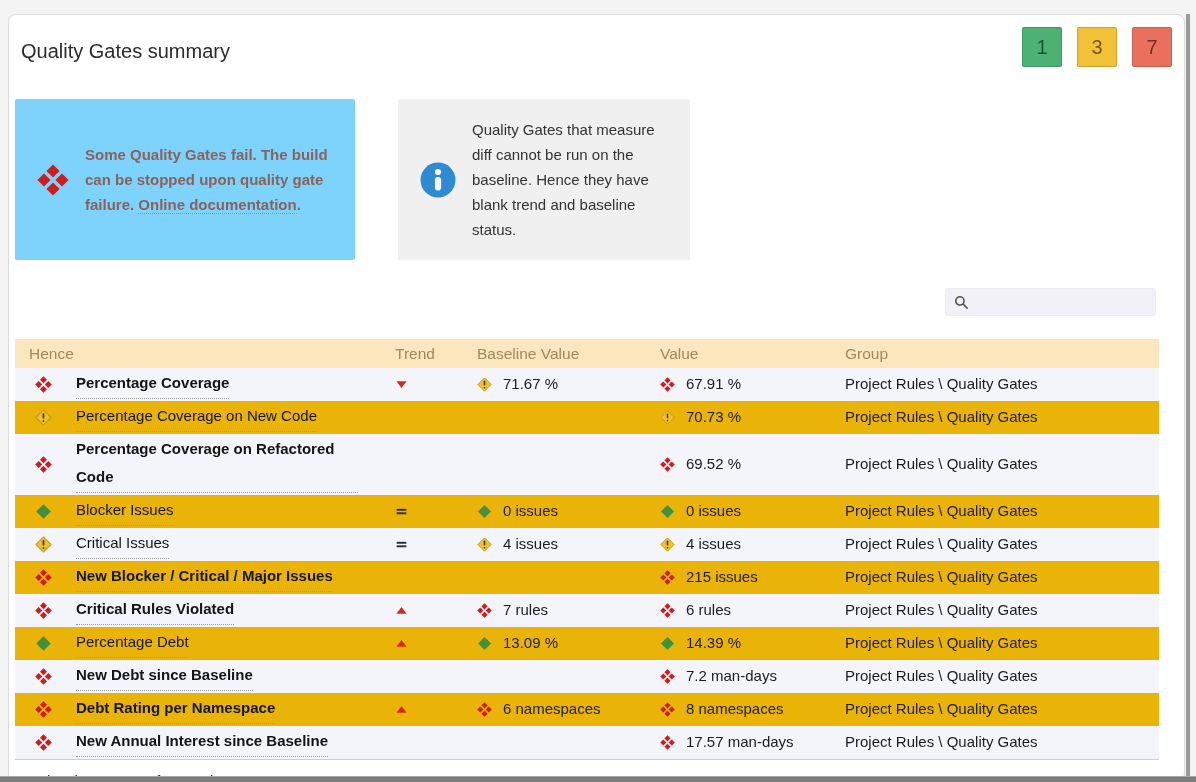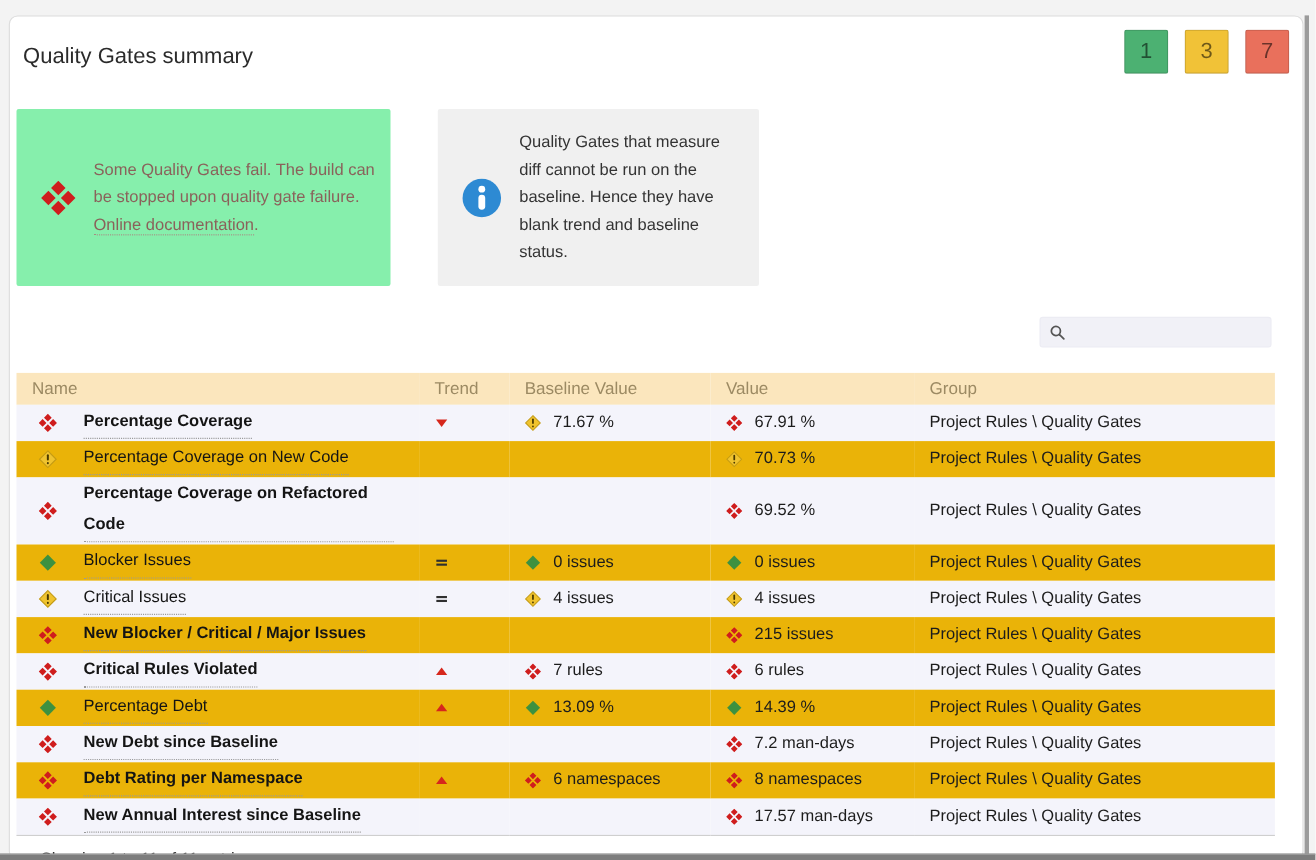--- a/index.html
+++ b/index.html
@@ -37,21 +37,21 @@
     border:1px solid rgba(0,0,0,0.15);
     cursor:pointer;
   }
 
   .notices { display:flex; gap:43px; margin:32px 0 0 0; }
   .notice {
     width:340px; min-height:103px; border-radius:2px;
     display:flex; align-items:center; gap:16px;
     padding:18px 12px 18px 22px;
   }
-  .notice.warning { background:#86efac; }
+  .notice.warning { background:#7dd3fc;font-weight:bold; }
   .notice.info-box { background:#f0f0f0; width:292px; }
   .notice-icon { flex:0 0 auto; display:flex; }
   .notice-text {
     margin:0; font-size:15px; line-height:25px;
   }
   .notice.warning .notice-text { color:#8a625b; }
   .notice.info-box .notice-text { color:#333; }
   .doc-link {
     color:#8a625b; text-decoration:none; cursor:pointer;
     border-bottom:1px dotted #a88a82;
@@ -172,21 +172,21 @@
       <table class="qg-table">
         <colgroup>
           <col class="col-name">
             <col class="col-trend">
             <col class="col-baseline">
             <col class="col-value">
             <col class="col-group">
         </colgroup>
         <thead>
           <tr>
-            <th class="h-name">Name</th>
+            <th class="h-name">Hence</th>
             <th>Trend</th>
             <th>Baseline Value</th>
             <th>Value</th>
             <th>Group</th>
           </tr>
         </thead>
         <tbody id="table-body">
             <tr class="odd row-fail">
     <td class="c-name">
       <div class="cell">

